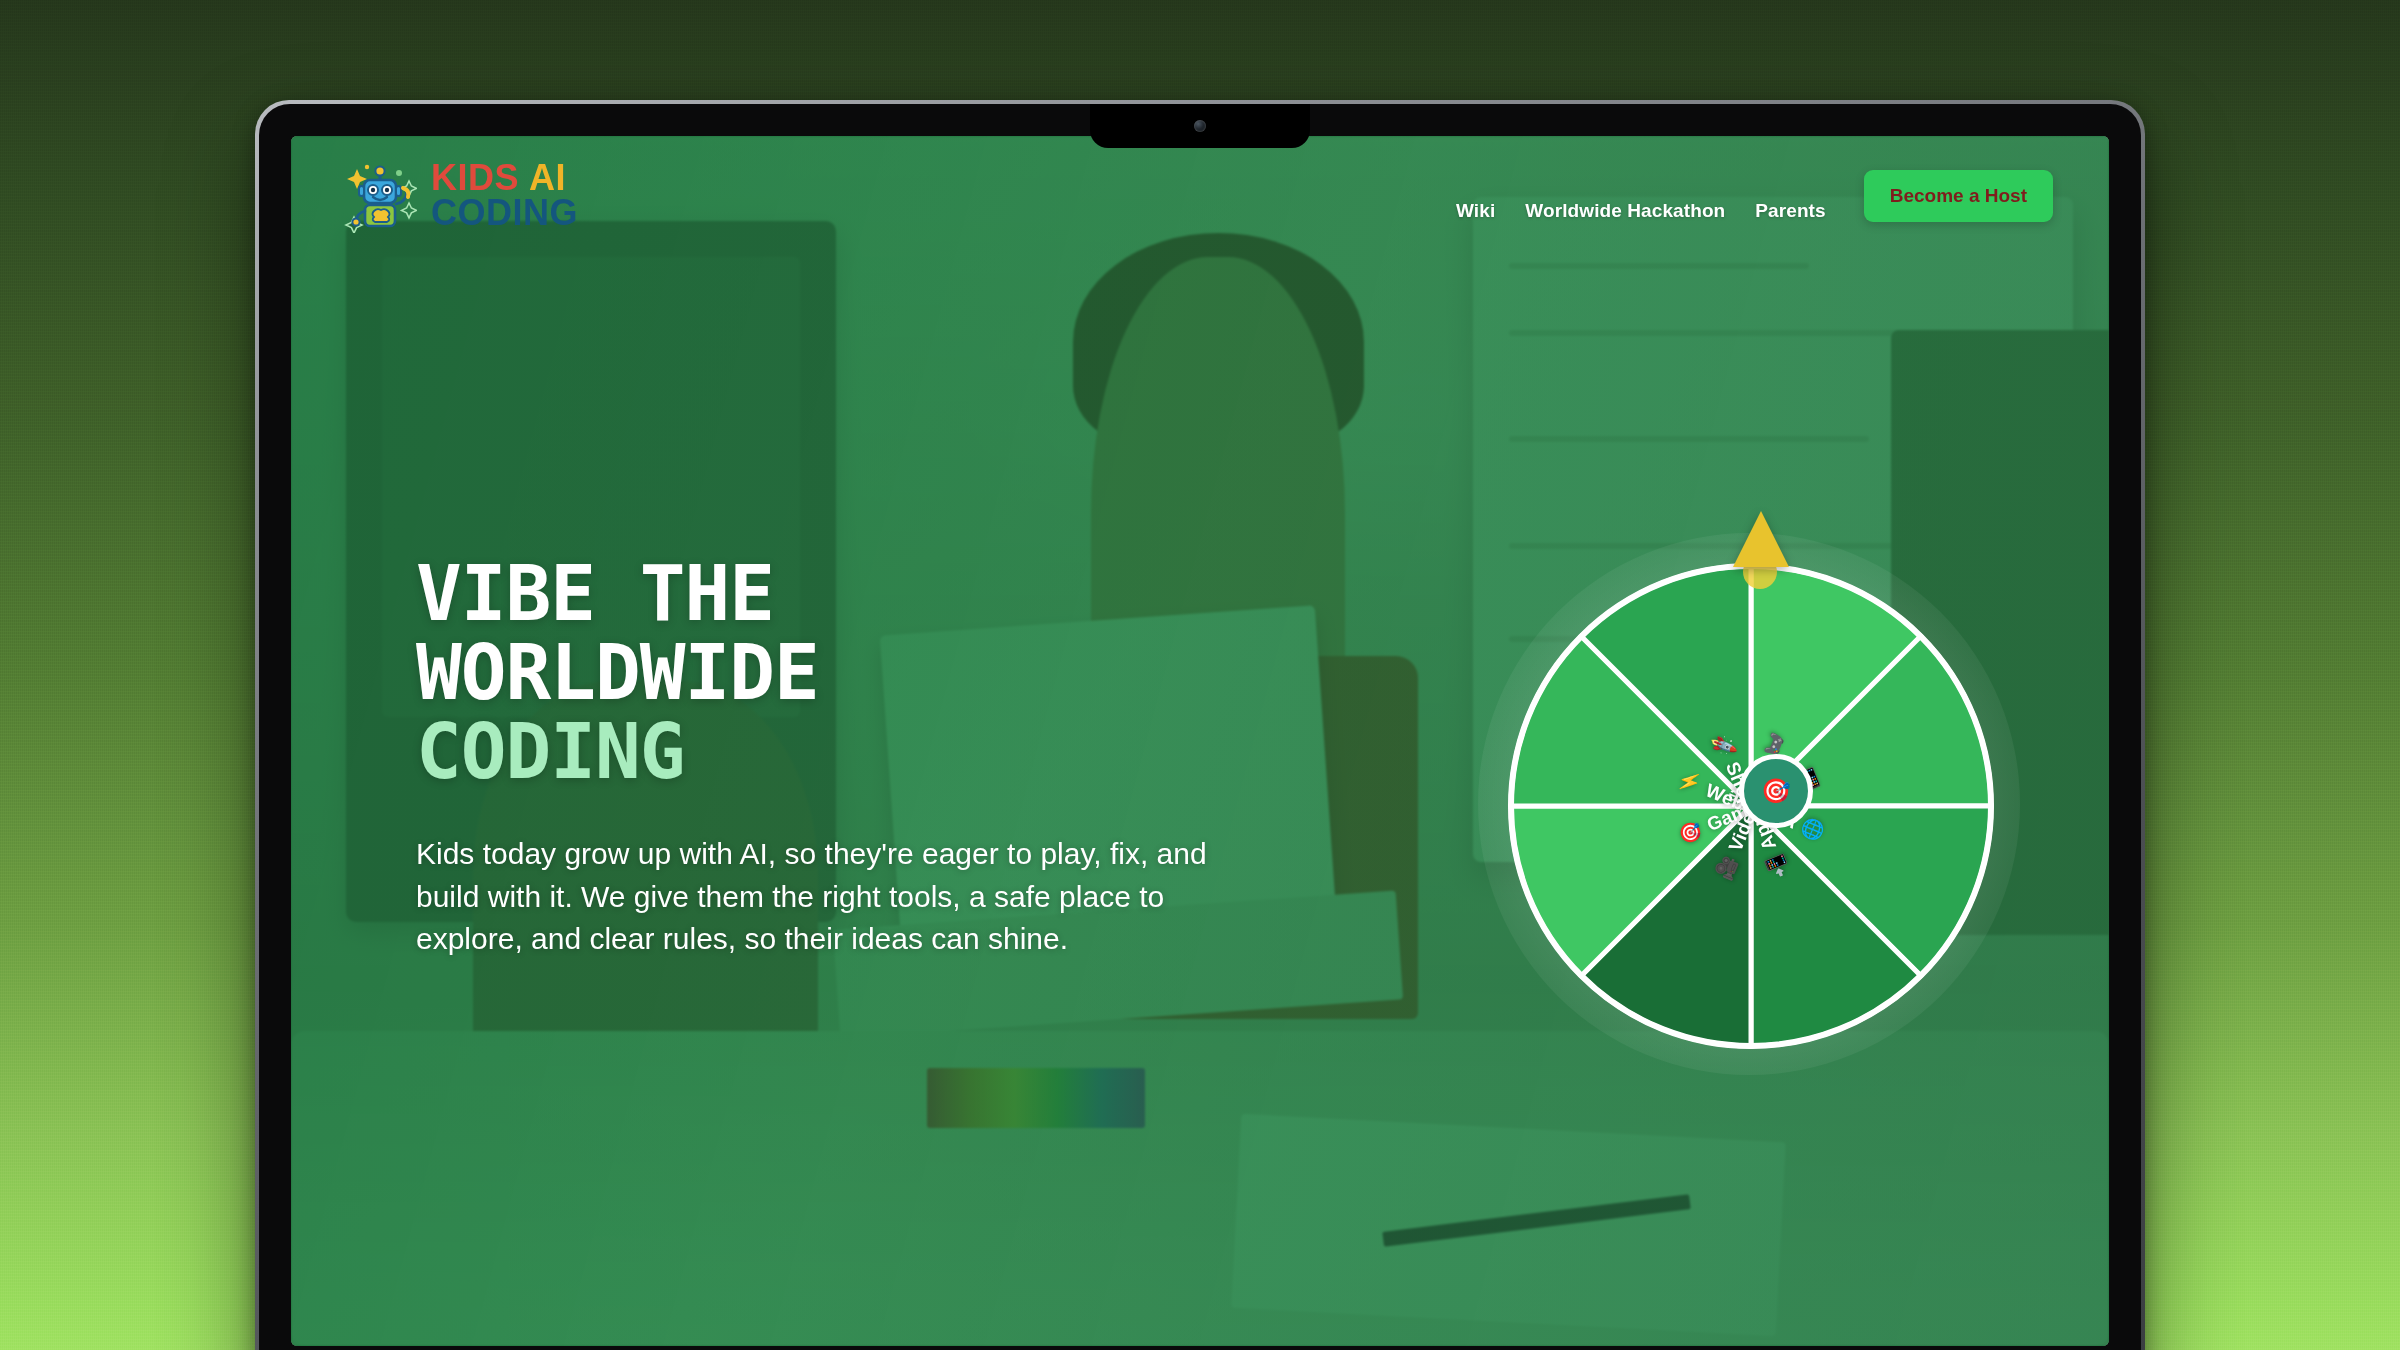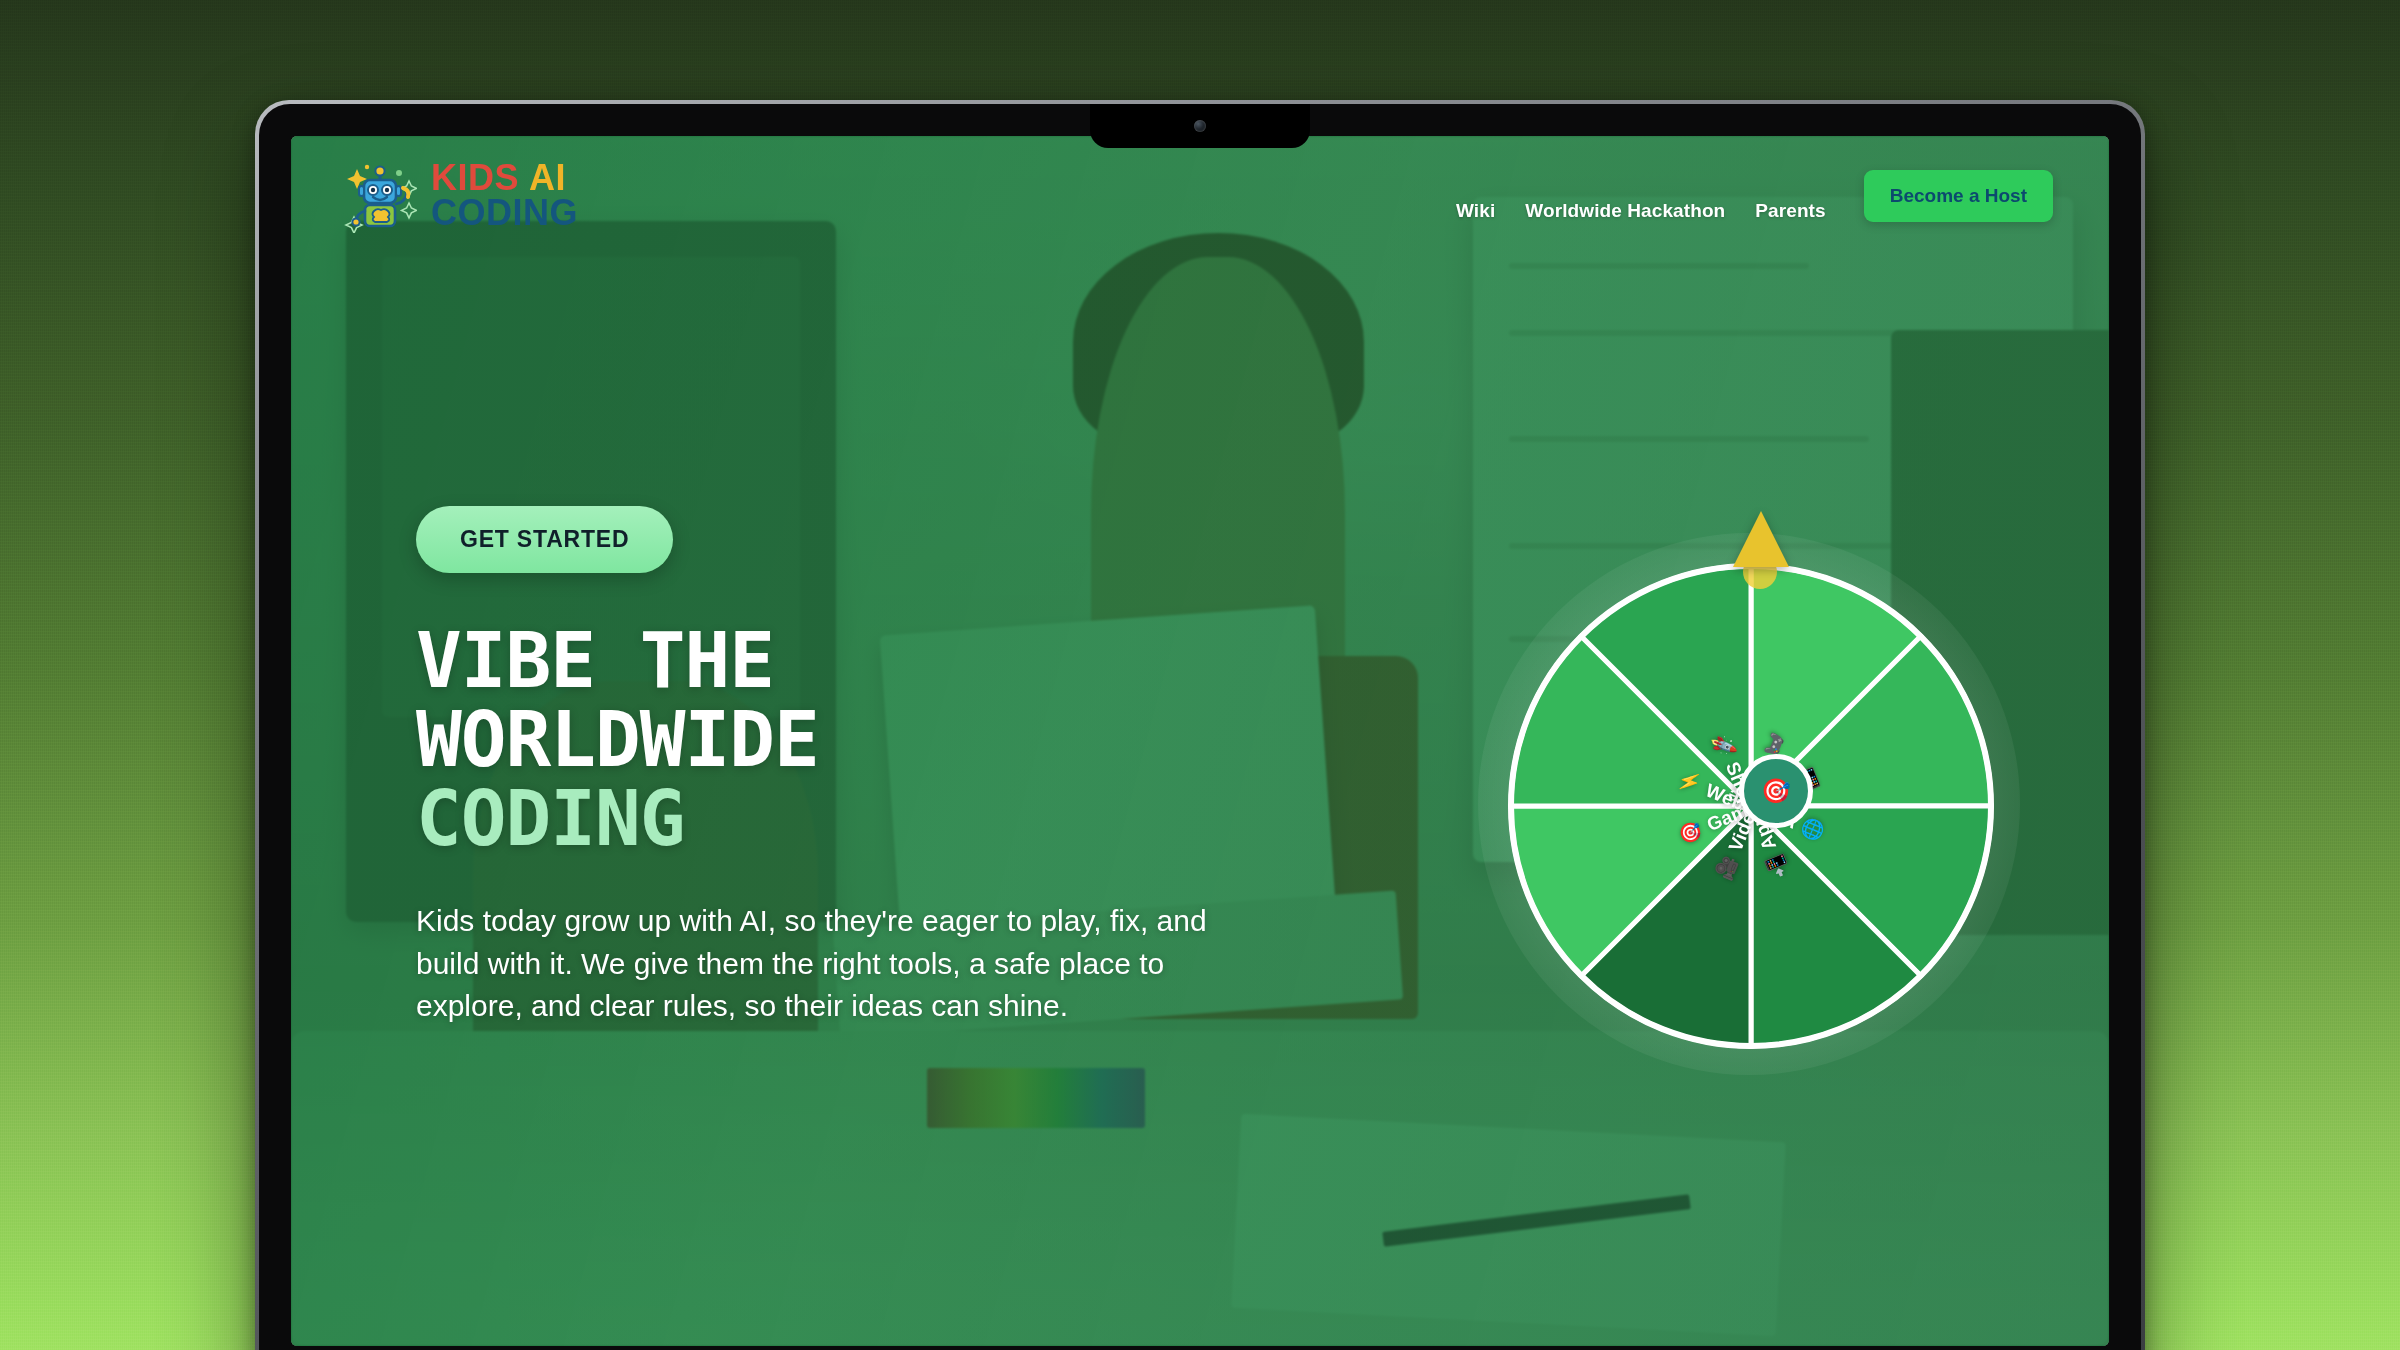--- a/index.html
+++ b/index.html
@@ -126,21 +126,21 @@
   .lw-ai{ color:#f0b428; margin-left:10px; }
 
   #nav{ margin-left:auto; display:flex; align-items:flex-end; gap:30px; }
   .nav-link{
     color:#ffffff; font-size:19px; font-weight:700; letter-spacing:.1px;
     text-decoration:none; white-space:nowrap;
     text-shadow:0 1px 3px rgba(0,0,0,.25);
   }
   #become-host{
     background:#2ecb5b;
-    color:#0c4a6e;
+    color:#7f1d1d;
     font-size:19px; font-weight:700;
     padding:15px 26px;
     border:none; border-radius:9px;
     margin-left:8px;
     cursor:pointer;
     white-space:nowrap;
     box-shadow:0 3px 10px rgba(0,0,0,.18);
   }
 
   
@@ -317,21 +317,20 @@
 
         <nav id="nav">
           <a class="nav-link" href="#">Wiki</a>
           <a class="nav-link" href="#">Worldwide Hackathon</a>
           <a class="nav-link" href="#">Parents</a>
           <button id="become-host">Become a Host</button>
         </nav>
       </div>
 
       <div id="hero-copy">
-        <button id="get-started">GET STARTED</button>
         <h1 id="hero-title">
           <span class="ht-white">VIBE THE</span>
           <span class="ht-white">WORLDWIDE</span>
           <span class="ht-mint">CODING</span>
         </h1>
         <p id="hero-sub">Kids today grow up with AI, so they're eager to play, fix, and build with it. We give them the right tools, a safe place to explore, and clear rules, so their ideas can shine.</p>
       </div>
 
       <div id="wheel-wrap">
         <div id="wheel-glow"></div>

